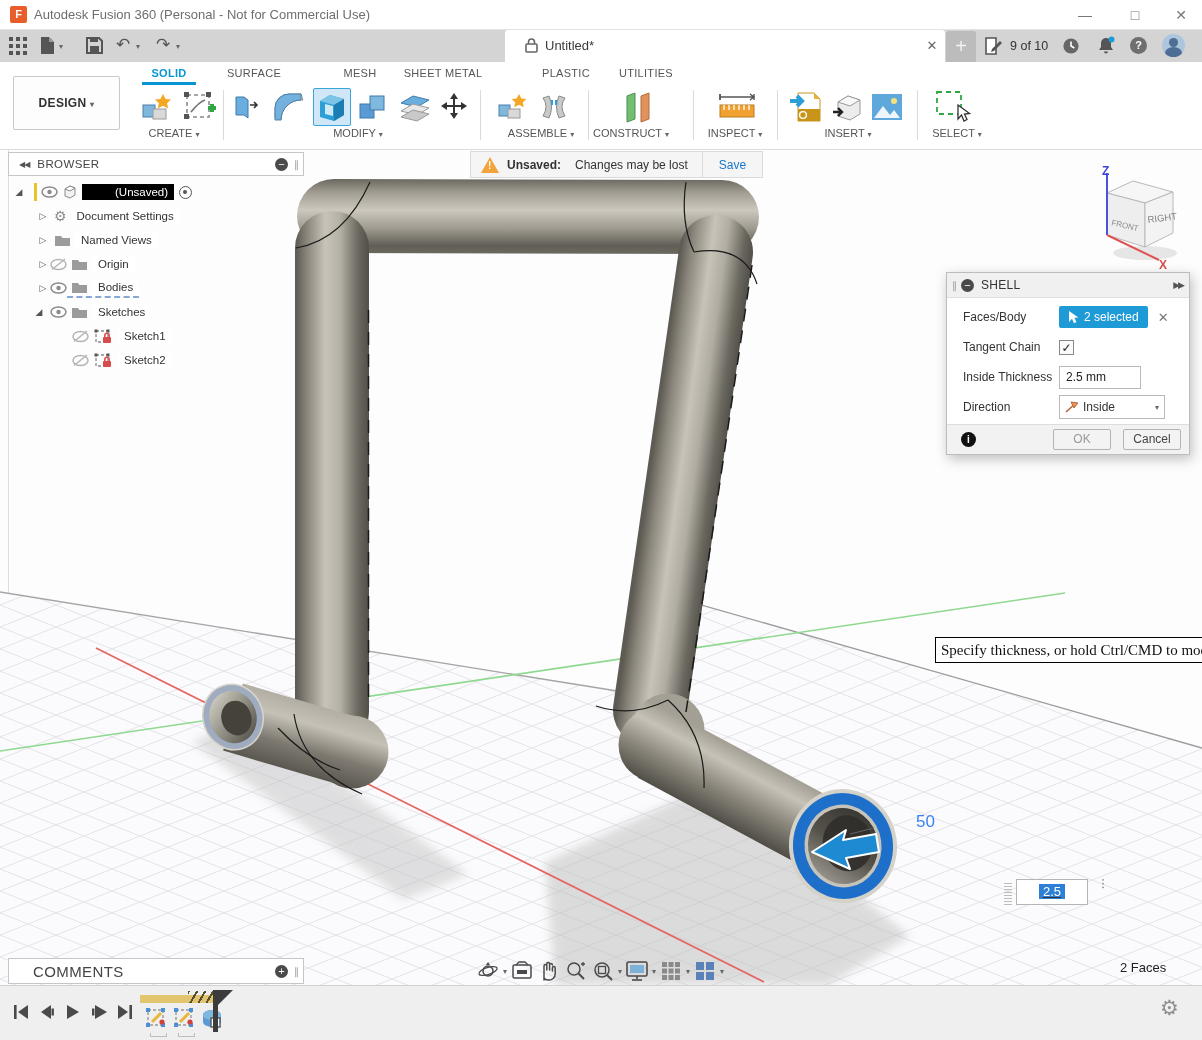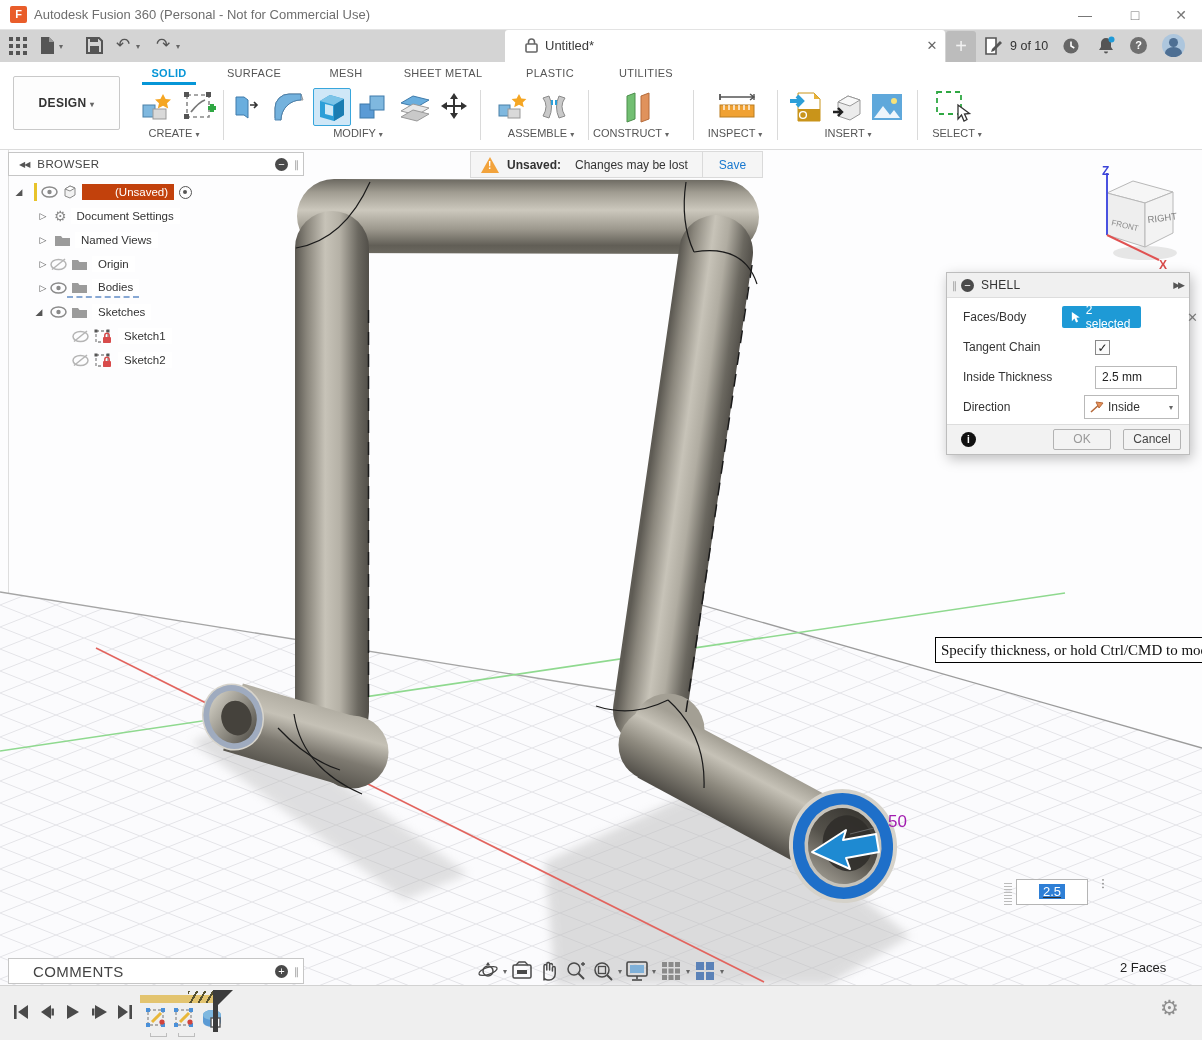--- a/index.html
+++ b/index.html
@@ -51,39 +51,39 @@
   .warn-save{font-size:12px;color:#1878cf;padding:0 16px;}
   
   .bheader{position:absolute;left:8px;top:2px;width:296px;height:24px;background:#fff;border:1px solid #c6c6c6;display:flex;align-items:center;}
   .bh-collapse{font-size:8px;color:#555;margin:0 8px 0 10px;letter-spacing:-1px;}
   .bh-title{font-size:11.5px;color:#444;letter-spacing:.4px;flex:1;}
   .circ-ic{width:13px;height:13px;border-radius:50%;background:#4a4a4a;color:#fff;font-size:11px;line-height:12px;text-align:center;margin-right:6px;}
   .grip{font-size:10px;color:#999;margin-right:4px;}
   .trow{position:absolute;height:24px;display:flex;align-items:center;font-size:11.5px;color:#333;}
   .tarrow{width:14px;font-size:9px;color:#555;text-align:center;}
   .chip{background:rgba(255,255,255,.92);padding:2px 6px;white-space:nowrap;}
-  .chip.rootchip{background:#c2410c;color:#fff;padding-left:33px;}
+  .chip.rootchip{background:#000000;color:#fff;padding-left:33px;}
   .ybar{width:3px;height:18px;background:#e8c32a;margin-right:4px;}
   .target-ic{width:13px;height:13px;border:1.5px solid #555;border-radius:50%;margin-left:5px;position:relative;}
   .target-ic::after{content:"";position:absolute;left:3px;top:3px;width:4px;height:4px;border-radius:50%;background:#555;}
   .gear-ch{font-size:14px;color:#8a8a8a;margin:0 4px;}
   .dashed-under{border-bottom:2px dashed #87a8d4;padding-bottom:1px;display:flex;align-items:center;}
   
   .mi{display:inline-block;vertical-align:middle;}
   
   .scene-tip{position:absolute;left:935px;top:487px;width:267px;height:26px;background:#fff;border:1px solid #000;border-right:none;
     font-family:"Liberation Serif",serif;font-size:15px;color:#111;line-height:24px;padding-left:5px;white-space:nowrap;overflow:hidden;}
-  .dimlabel{position:absolute;left:888px;top:662px;font-size:17px;color:#a21caf;}
+  .dimlabel{position:absolute;left:916px;top:662px;font-size:17px;color:#3b82f6;}
   
   .shell{position:absolute;left:946px;top:122px;width:244px;background:#fff;border:1px solid #bdbdbd;
     box-shadow:2px 4px 12px rgba(0,0,0,.25);font-size:12px;color:#333;}
   .shell-h{height:25px;background:#f0f0f0;border-bottom:1px solid #ddd;display:flex;align-items:center;}
   .shell-title{flex:1;font-size:12px;color:#333;letter-spacing:.3px;}
   .fly{font-size:9px;color:#555;margin-right:6px;letter-spacing:-2px;}
-  .srow{display:flex;align-items:center;height:30px;padding:0 10px 0 16px;gap:36px;}
+  .srow{display:flex;align-items:center;height:30px;padding:0 10px 0 16px;}
   .slabel{width:96px;font-size:12px;color:#333;}
   .selbtn{background:#1e9ad6;color:#fff;border-radius:2px;height:22px;display:flex;align-items:center;padding:0 9px;font-size:12px;}
   .clear-x{color:#777;font-size:13px;margin-left:10px;}
   .chk{width:15px;height:15px;border:1px solid #888;background:#fafafa;font-size:12px;line-height:14px;text-align:center;color:#222;}
   .sinput{width:82px;height:23px;border:1px solid #b9b9b9;font-size:12px;padding:0 6px;color:#222;font-family:"Liberation Sans",sans-serif;}
   .sselect{width:106px;height:24px;border:1px solid #b9b9b9;display:flex;align-items:center;padding:0 5px;}
   .sselect .txt{flex:1;font-size:12px;color:#333;margin-left:4px;}
   .sfoot{height:30px;background:#f2f2f2;border-top:1px solid #ddd;display:flex;align-items:center;padding:0 8px 0 14px;}
   .info-circ{width:15px;height:15px;border-radius:50%;background:#111;color:#fff;font-size:10px;font-weight:bold;text-align:center;line-height:15px;}
   .dlgbtn{width:58px;height:21px;background:#f3f3f3;border:1px solid #b3b3b3;border-radius:2px;font-size:12px;text-align:center;line-height:19px;}
@@ -182,23 +182,23 @@
     <span class="help-circ">?</span>
     <span class="avatar">
         <span class="head"></span>
         <span class="body"></span>
       </span>
   </div>
 
   <div class="ribbon">
     <div class="rtab active" style="left:142px;width:54px">SOLID</div>
     <div class="rtab" style="left:218px;width:72px">SURFACE</div>
-    <div class="rtab" style="left:322px;width:48px">MESH</div>
+    <div class="rtab" style="left:336px;width:48px">MESH</div>
     <div class="rtab" style="left:398px;width:90px">SHEET METAL</div>
-    <div class="rtab" style="left:520px;width:60px">PLASTIC</div>
+    <div class="rtab" style="left:536px;width:60px">PLASTIC</div>
     <div class="rtab" style="left:612px;width:68px">UTILITIES</div>
 
     <div class="design-btn"><span>DESIGN</span> <span class="caret">▾</span></div>
 
     <div class="tool" style="left:136px">
         <svg width="34" height="32" viewBox="0 0 34 32">
           <rect x="4" y="14" width="12" height="12" fill="#7fb8df" stroke="#4a80a8"></rect>
           <rect x="14" y="18" width="13" height="10" fill="#d9d9d9" stroke="#999"></rect>
           <path d="M24,3 l2.6,5 5.4,.6 -4,3.6 1.2,5.3 -5.2-2.8 -5.2,2.8 1.2-5.3 -4-3.6 5.4-.6 z" fill="#f5a623"></path>
         </svg>

